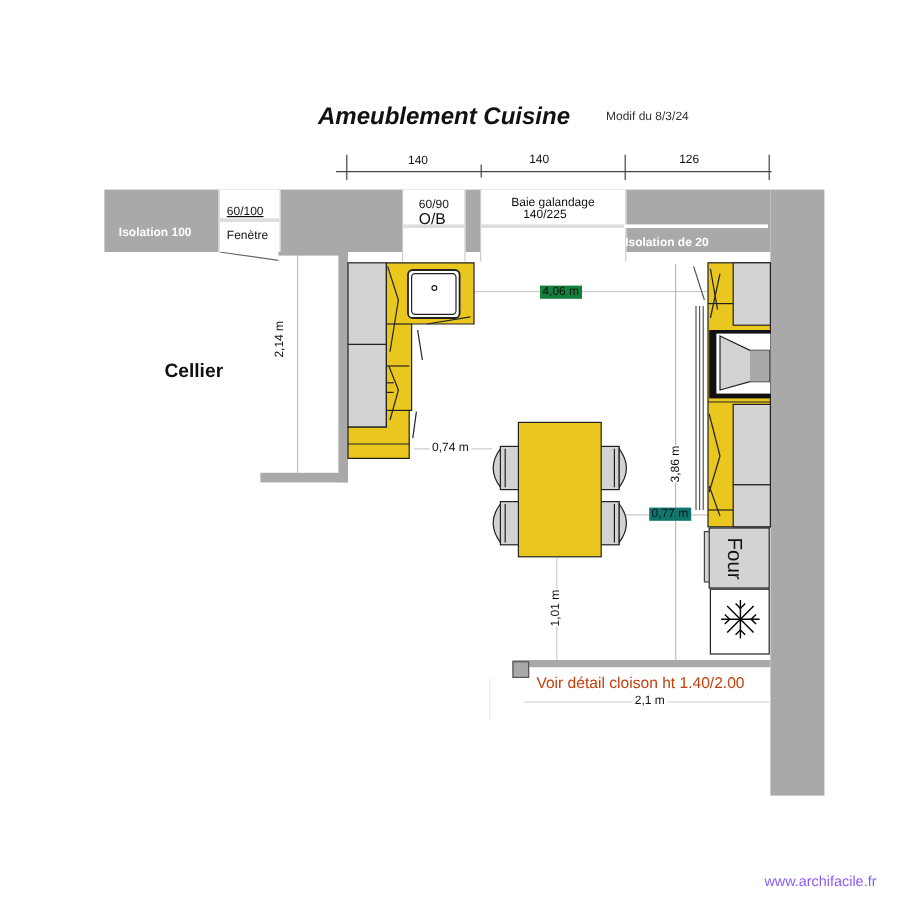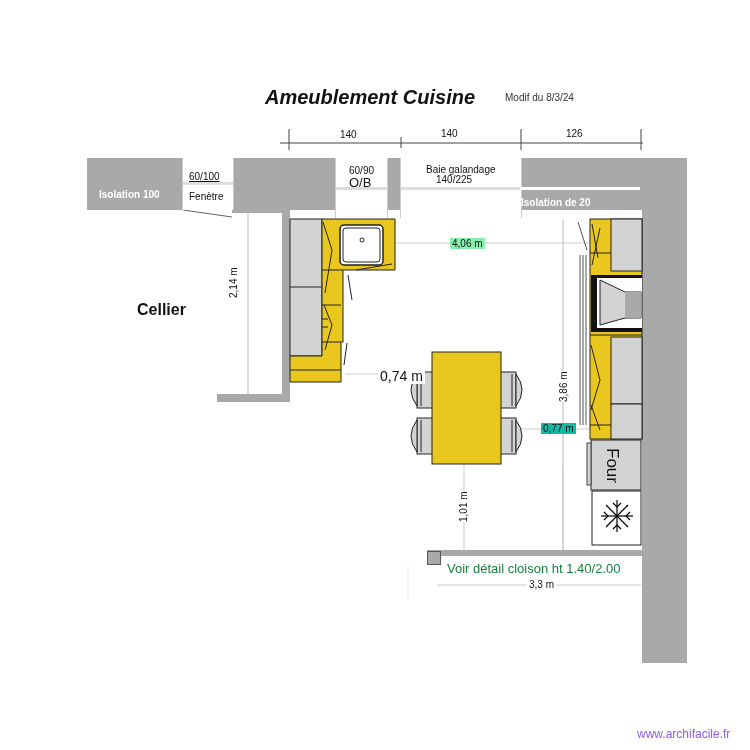--- a/index.html
+++ b/index.html
@@ -157,22 +157,22 @@
     <rect x="500" y="372" width="16" height="36"></rect>
     <path d="M516,374 Q528,390 516,406 Z"></path>
     <line x1="512" y1="374" x2="512" y2="406" stroke="#222"></line>
     <rect x="500" y="418" width="16" height="36"></rect>
     <path d="M516,420 Q528,436 516,452 Z"></path>
     <line x1="512" y1="420" x2="512" y2="452" stroke="#222"></line>
   </g>
   <rect x="432" y="352" width="69" height="112" fill="#e9c71e" stroke="#222"></rect>
 </svg>
 
-<div class="t" style="left:450px;top:238px;font-size:10px;background:#86efac;padding:0 2px;">4,06 m</div>
-<div class="t" style="left:358px;top:368px;font-size:14px;background:#fff;padding:0 2px;margin-left:20px;">0,74 m</div>
-<div class="t" style="left:541px;top:423px;font-size:10px;background:#14b8a6;padding:0 2px;">0,77 m</div>
+<div class="t" style="left:450px;top:238px;font-size:10px;background:#15803d;padding:0 2px;">4,06 m</div>
+<div class="t" style="left:358px;top:368px;font-size:10px;background:#fff;padding:0 2px;">0,74 m</div>
+<div class="t" style="left:541px;top:423px;font-size:10px;background:#0f766e;padding:0 2px;">0,77 m</div>
 <div class="t" style="left:558px;top:402px;font-size:10px;transform:rotate(-90deg);transform-origin:left top;background:#fff;">3,86 m</div>
 <div class="t" style="left:458px;top:522px;font-size:10px;transform:rotate(-90deg);transform-origin:left top;background:#fff;">1,01 m</div>
-<div class="t" style="left:527px;top:579px;font-size:10px;background:#fff;padding:0 2px;">3,3 m</div>
+<div class="t" style="left:527px;top:579px;font-size:10px;background:#fff;padding:0 2px;">2,1 m</div>
 
-<div class="t" style="left:447px;top:561px;font-size:13px;color:#15803d;">Voir détail cloison ht 1.40/2.00</div>
+<div class="t" style="left:447px;top:561px;font-size:13px;color:#c2410c;">Voir détail cloison ht 1.40/2.00</div>
 
 <div class="t" style="left:637px;top:727px;font-size:12px;color:#8b5cf6;">www.archifacile.fr</div>
 
 </body></html>

